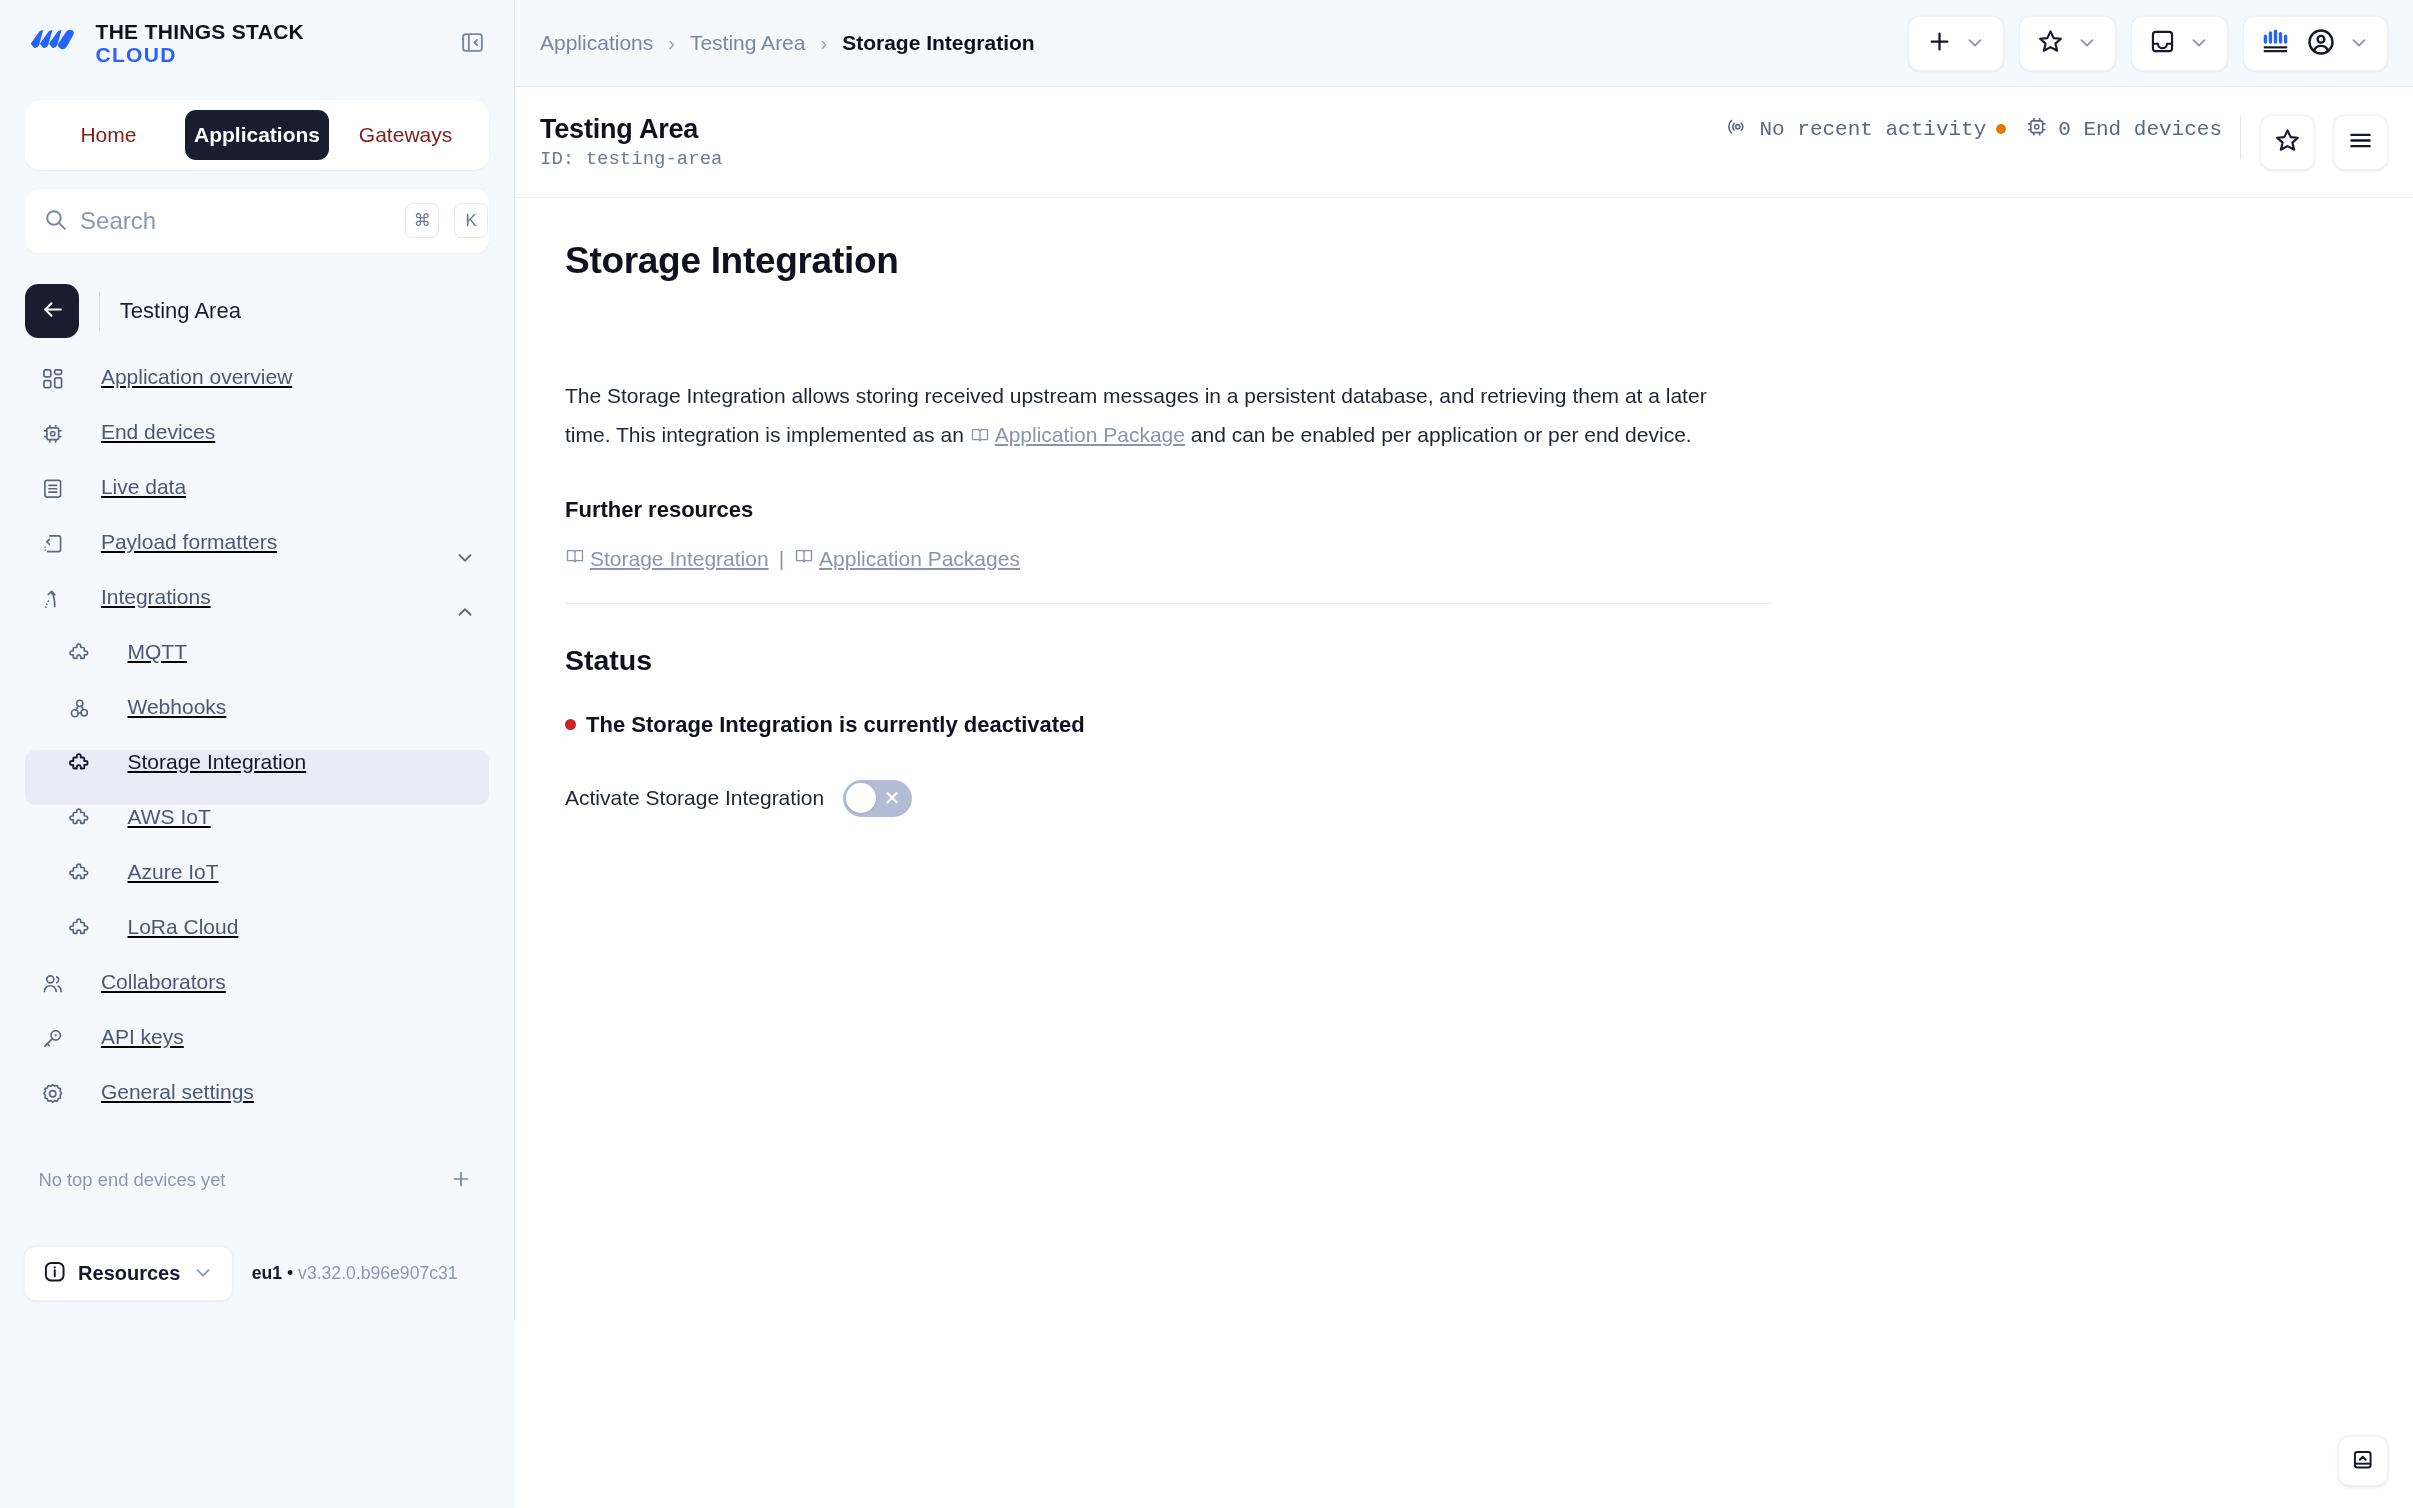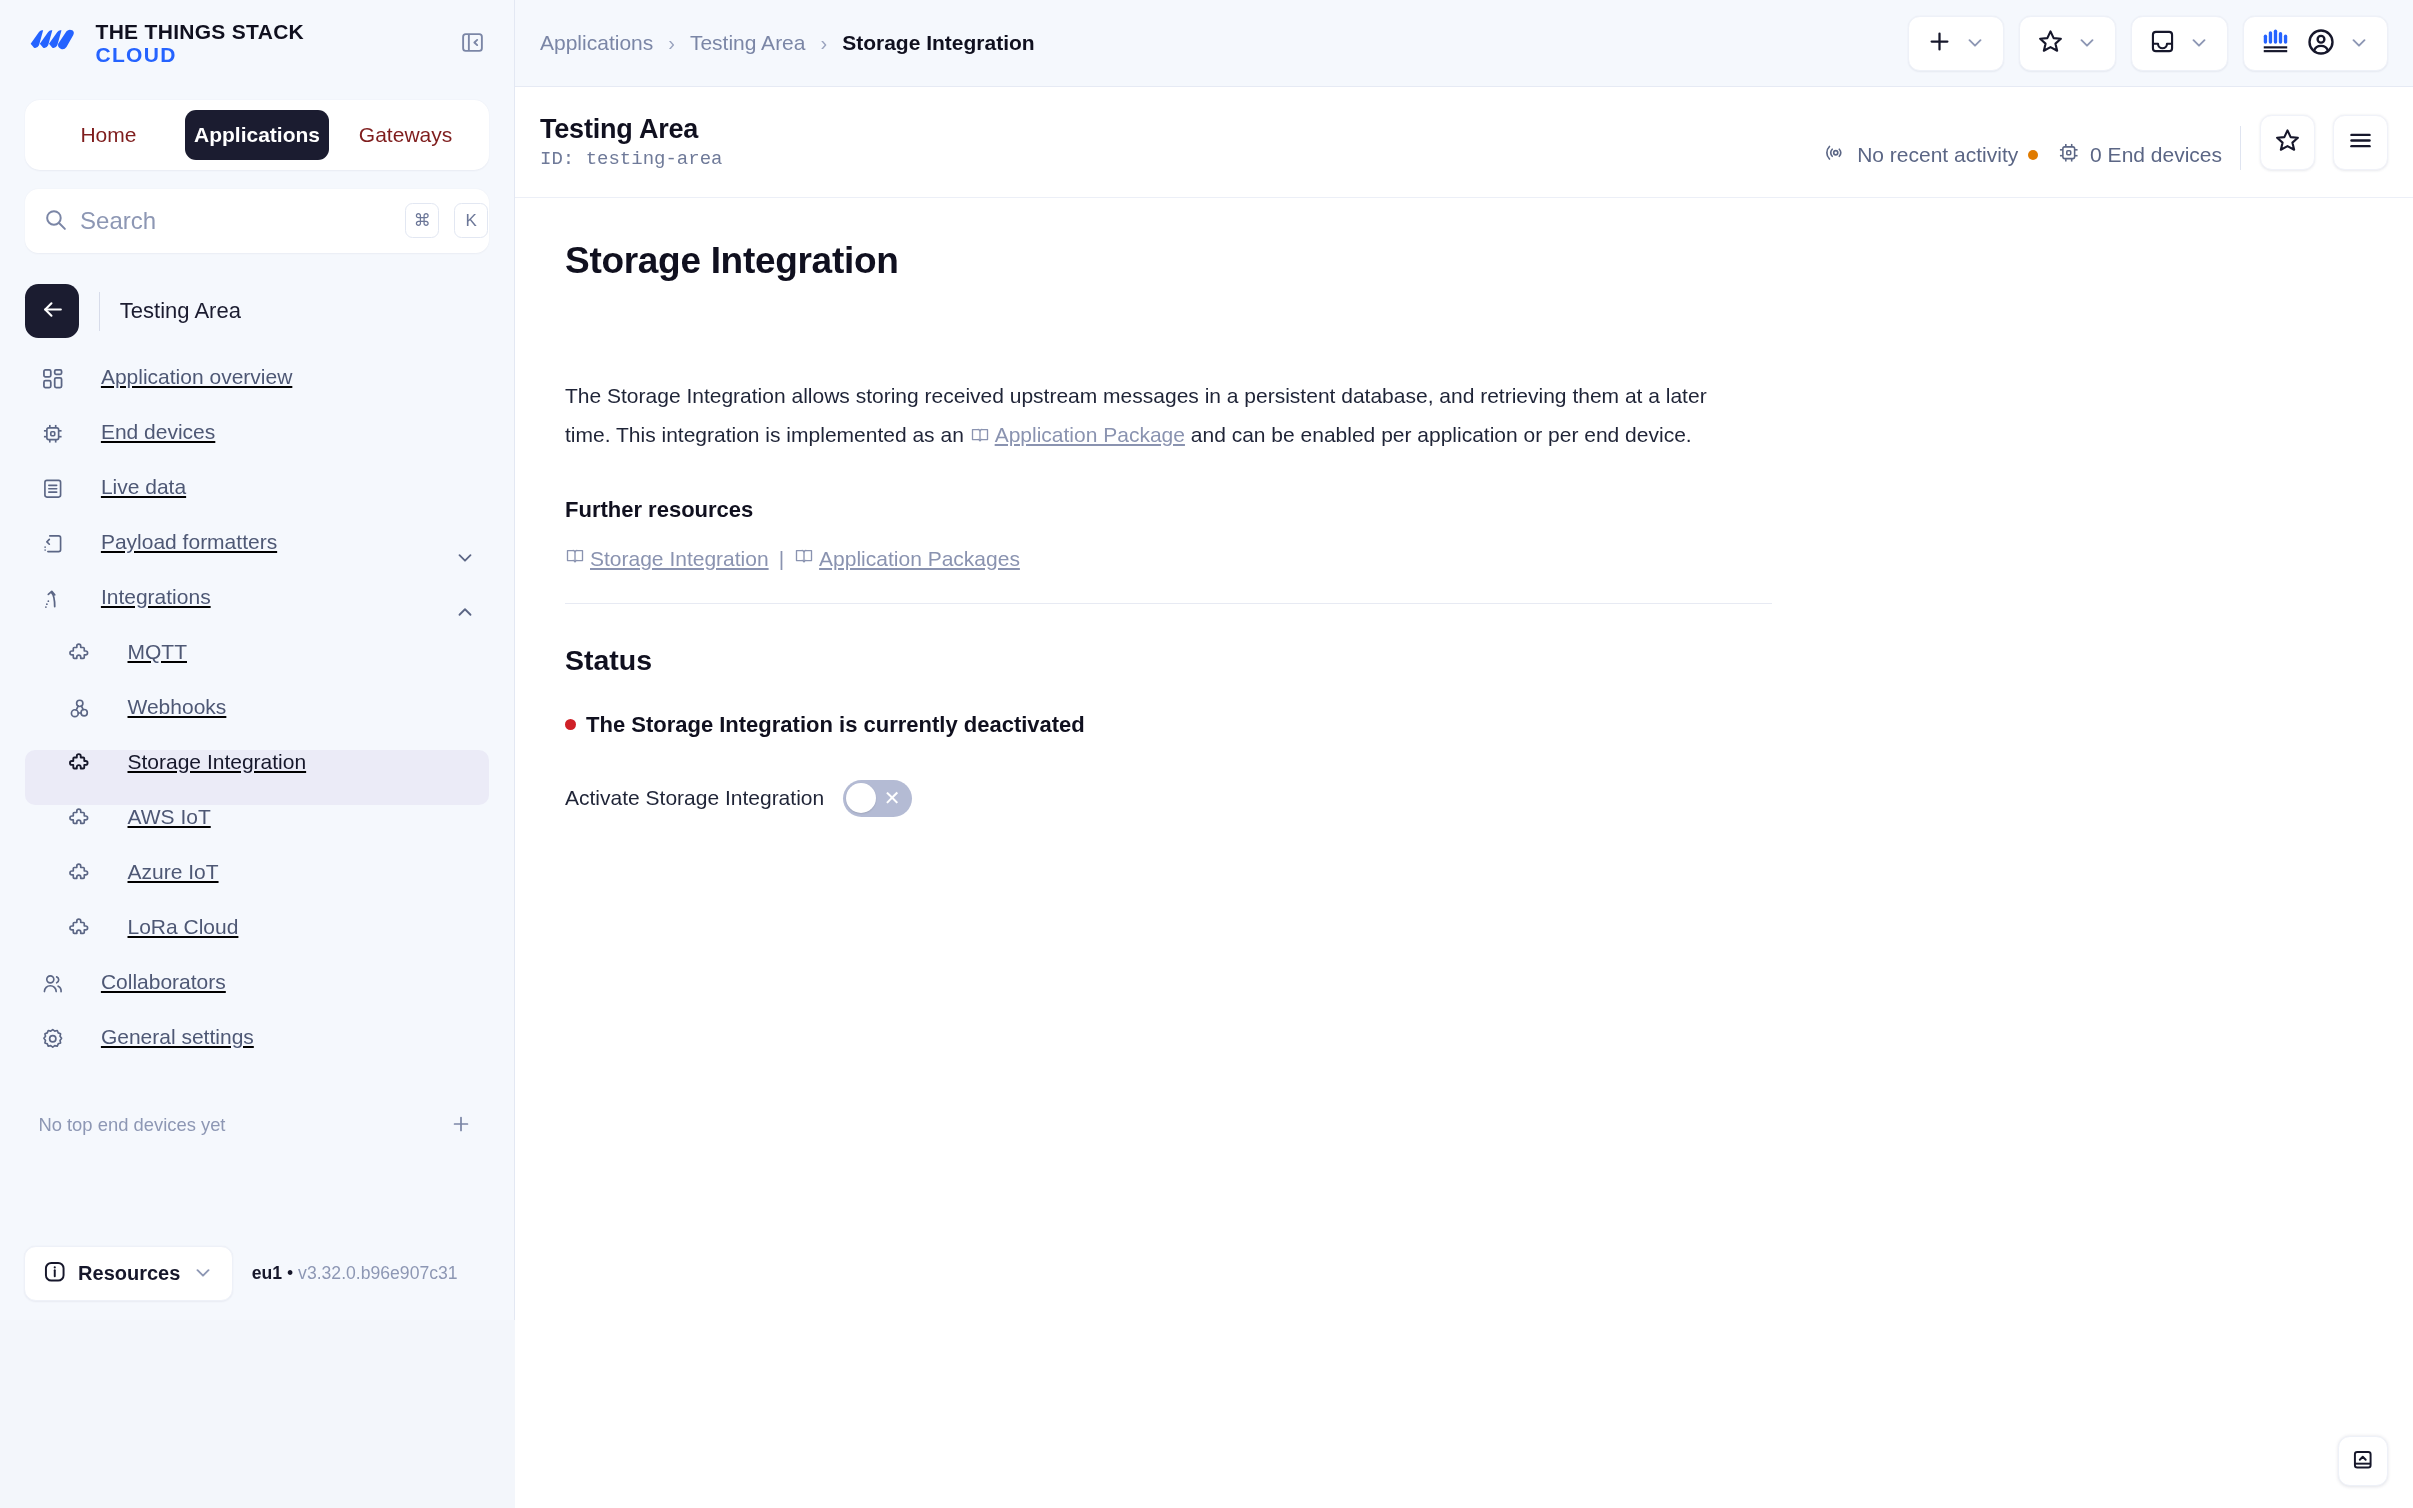--- a/index.html
+++ b/index.html
@@ -169,21 +169,21 @@
   .pagehead {
     height: 111px; background: #ffffff;
     display: flex; align-items: center; justify-content: space-between;
     padding: 0 25px 0 25px;
     border-bottom: 0.8px solid #eceff7;
   }
   .ph-left { display: flex; flex-direction: column; gap: 3.4px; }
   .ph-title { font-size: 27px; font-weight: 700; color: #10101f; letter-spacing: -0.2px; }
   .ph-id { font-size: 19px; color: #6f7a99; font-family: "Liberation Mono", monospace; }
   .ph-id .k { color: #6f7a99; }
-  .ph-right { display: flex; align-items: flex-end; gap: 18.4px; }
+  .ph-right { display: flex; align-items: flex-start; gap: 18.4px; font-family: Liberation Mono, monospace; }
   .meta { display: flex; align-items: center; gap: 10px; font-size: 21px; color: #5b6685; white-space: nowrap; }
   .meta .orange-dot { width: 10px; height: 10px; border-radius: 50%; background: #e07b00; display:inline-block; }
   .vline { width: 0.8px; height: 44px; background: #dfe4f0; }
   .sq-btn {
     width: 55px; height: 55px; background: #ffffff; border-radius: 11.7px;
     display: flex; align-items: center; justify-content: center; cursor: pointer;
     box-shadow: 0 0.8px 2.5px rgba(30,40,80,.10);
     border: 0.8px solid #f0f2f9;
   }
 
@@ -438,20 +438,31 @@
           <svg width="23.5" height="23.5" viewBox="0 0 24 24" fill="none" stroke="#5b6685" stroke-width="1.7" stroke-linecap="round">
             <circle cx="9.5" cy="7.5" r="3.6"></circle>
             <path d="M3.5 20 a6 6 0 0 1 12 0"></path>
             <path d="M16 5 a3.2 3.2 0 0 1 0 6"></path>
             <path d="M17.5 14.5 a5.5 5.5 0 0 1 3 5.5"></path>
           </svg>
         </span>
         <span class="label">Collaborators</span>
       </div>
 
+      <div class="nav-item">
+        <span class="nav-ico">
+          <svg width="23.5" height="23.5" viewBox="0 0 24 24" fill="none" stroke="#5b6685" stroke-width="1.7" stroke-linecap="round" stroke-linejoin="round">
+            <circle cx="15" cy="8.5" r="4.8"></circle>
+            <circle cx="15" cy="8.5" r="1.1" fill="#5b6685" stroke="none"></circle>
+            <path d="M11.6 11.9 L4 19.5"></path>
+            <path d="M6.4 17.1 L8.3 19"></path>
+          </svg>
+        </span>
+        <span class="label">API keys</span>
+      </div>
 
       <div class="nav-item">
         <span class="nav-ico">
           <svg width="23.5" height="23.5" viewBox="0 0 24 24" fill="none" stroke="#5b6685" stroke-width="1.7" stroke-linejoin="round">
             <circle cx="12" cy="12" r="3.2"></circle>
             <path d="M12 2.6 l2.1 1.6 2.5-.6 1 2.4 2.4 1 -.6 2.5 1.6 2.1 -1.6 2.1 .6 2.5 -2.4 1 -1 2.4 -2.5-.6 -2.1 1.6 -2.1-1.6 -2.5 .6 -1-2.4 -2.4-1 .6-2.5 -1.6-2.1 1.6-2.1 -.6-2.5 2.4-1 1-2.4 2.5 .6 Z"></path>
           </svg>
         </span>
         <span class="label">General settings</span>
       </div>

